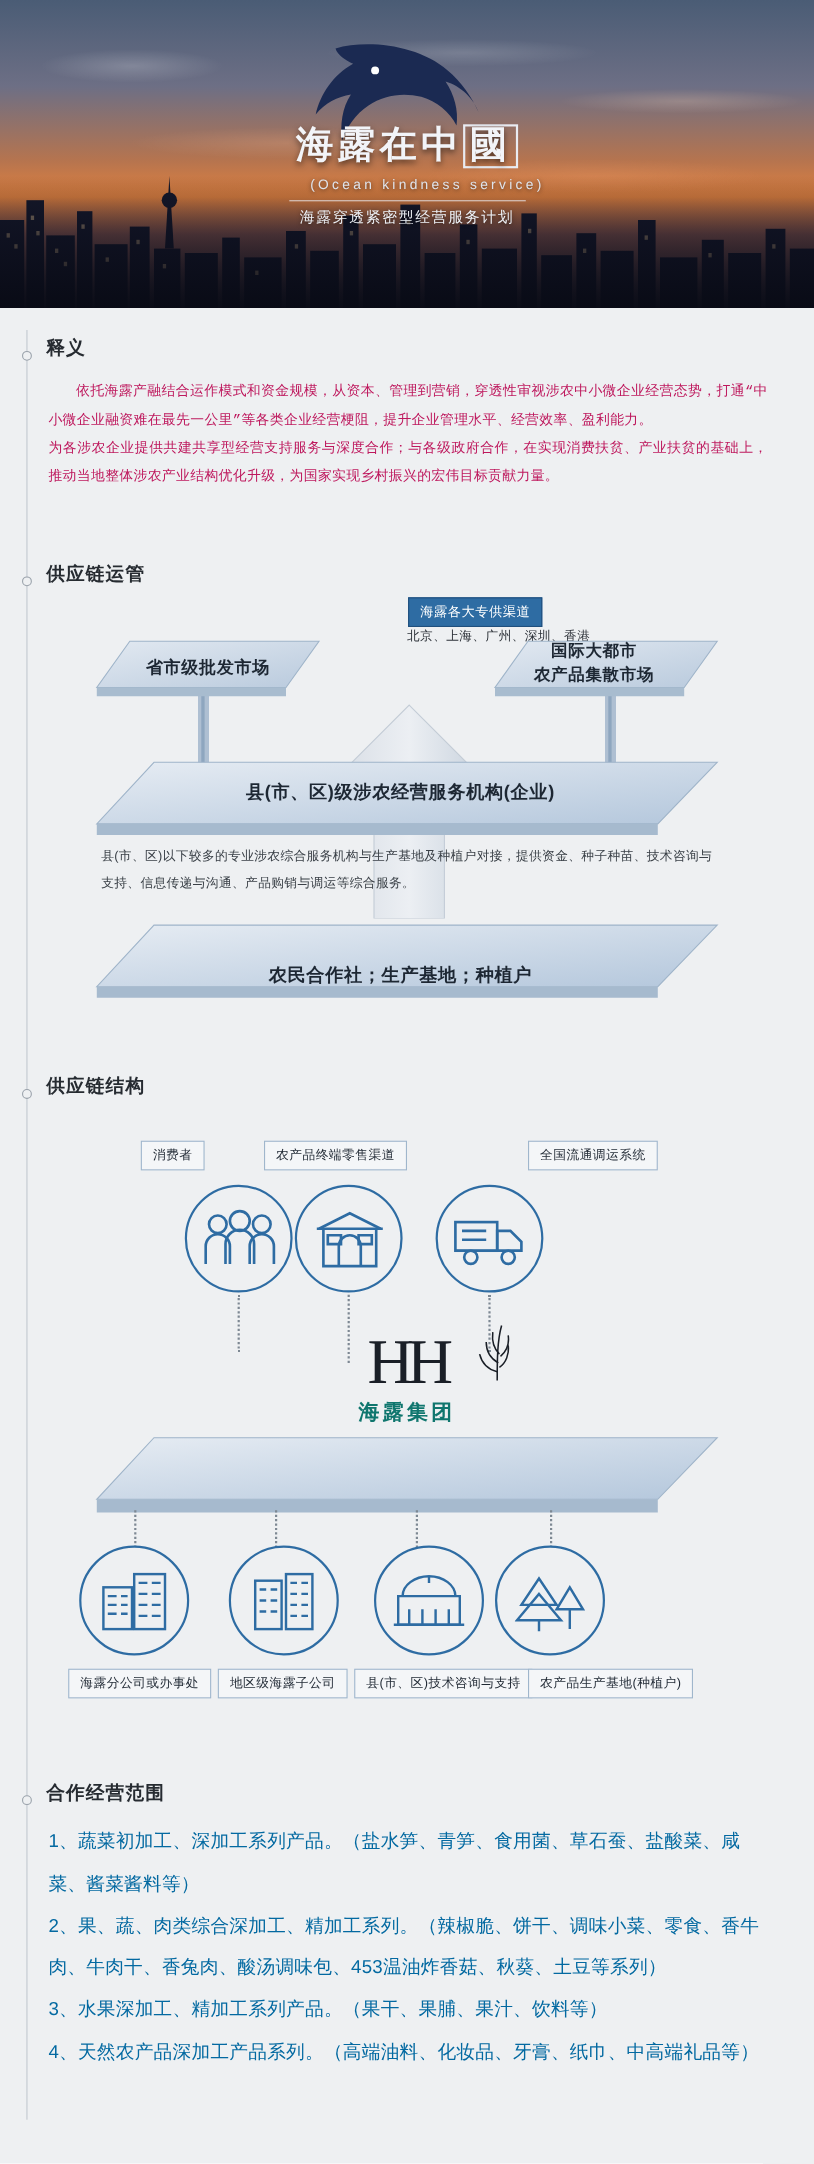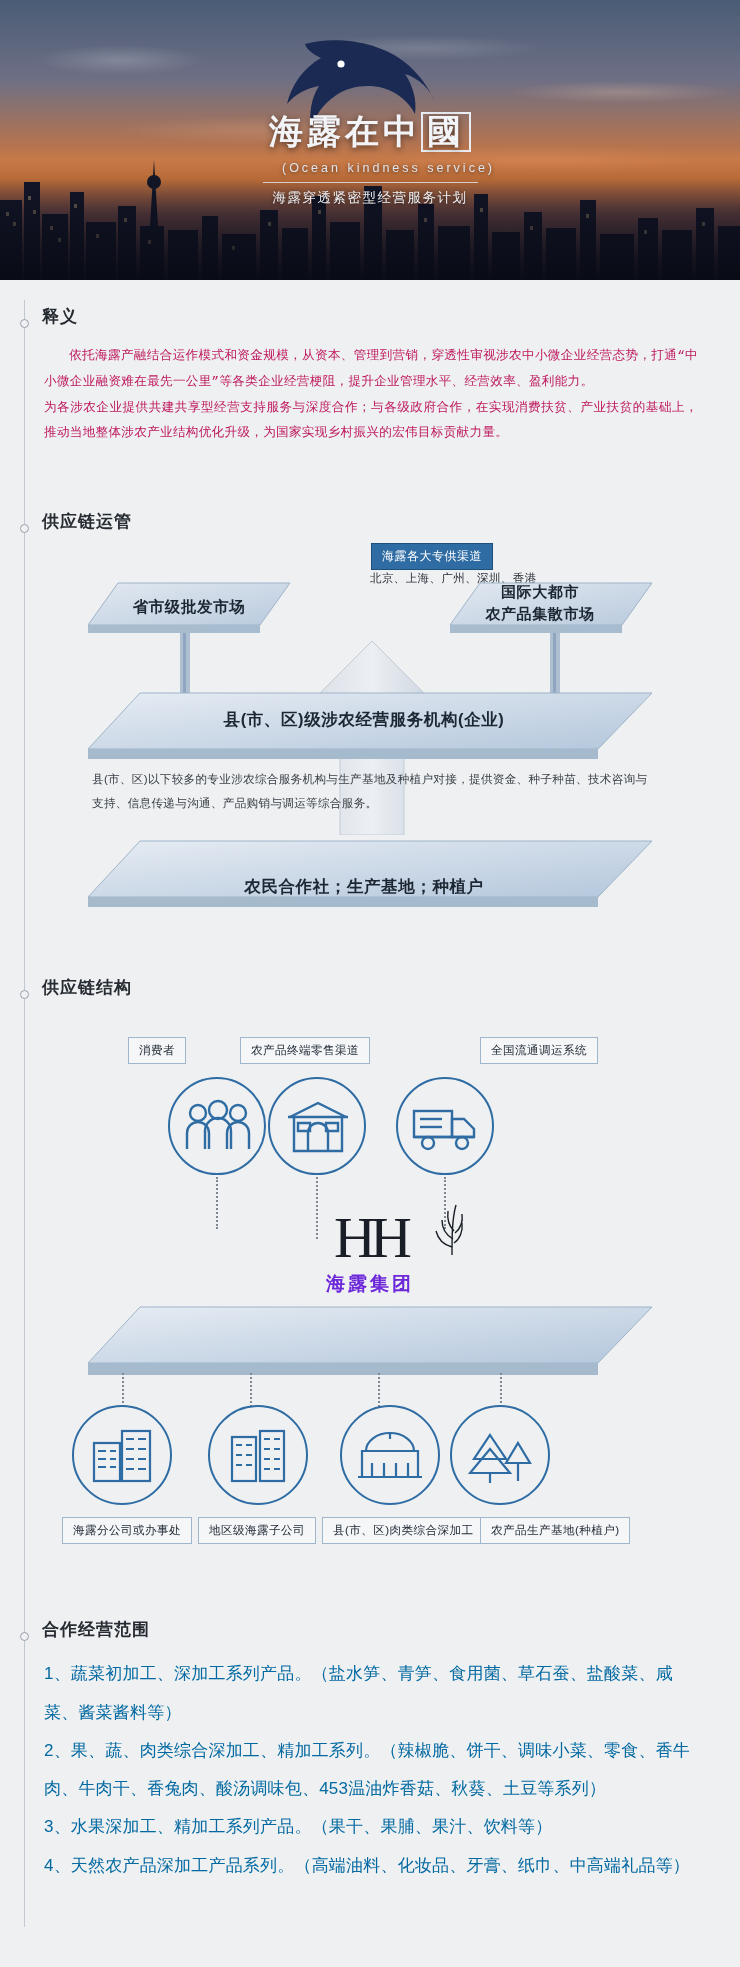--- a/index.html
+++ b/index.html
@@ -202,21 +202,21 @@
   }
   .brandmark .mono {
     font-family: "Liberation Serif", "DejaVu Serif", serif;
     font-size: 58px;
     color: #1a1f27;
     letter-spacing: -6px;
     line-height: 1;
   }
   .brandmark .cn {
     font-size: 19px;
-    color: #6d28d9;
+    color: #0f766e;
     letter-spacing: 3px;
     margin-top: 4px;
     font-weight: bold;
   }
 
   
   .scope { padding: 14px 42px 40px 44px; }
   .scope li {
     list-style: none;
     color: #0369a1;
@@ -517,21 +517,21 @@
           <path d="M22 6 L38 30 h-32 z"></path>
           <path d="M22 20 L42 44 h-40 z"></path>
           <path d="M22 44 v10"></path>
           <path d="M50 14 L62 34 h-24 z"></path>
           <path d="M50 34 v18"></path>
         </g>
       </svg>
 
       <div class="chip" style="left:62px; top:508px;">海露分公司或办事处</div>
       <div class="chip" style="left:198px; top:508px;">地区级海露子公司</div>
-      <div class="chip" style="left:322px; top:508px;">县(市、区)肉类综合深加工</div>
+      <div class="chip" style="left:322px; top:508px;">县(市、区)技术咨询与支持</div>
       <div class="chip" style="left:480px; top:508px;">农产品生产基地(种植户)</div>
     </div>
   </div>
 
   <div class="sec" style="margin-top:62px;">
     <div class="sec-head">
       <span class="dot"></span>
       <span class="sec-title">合作经营范围</span>
     </div>
     <ul class="scope">

